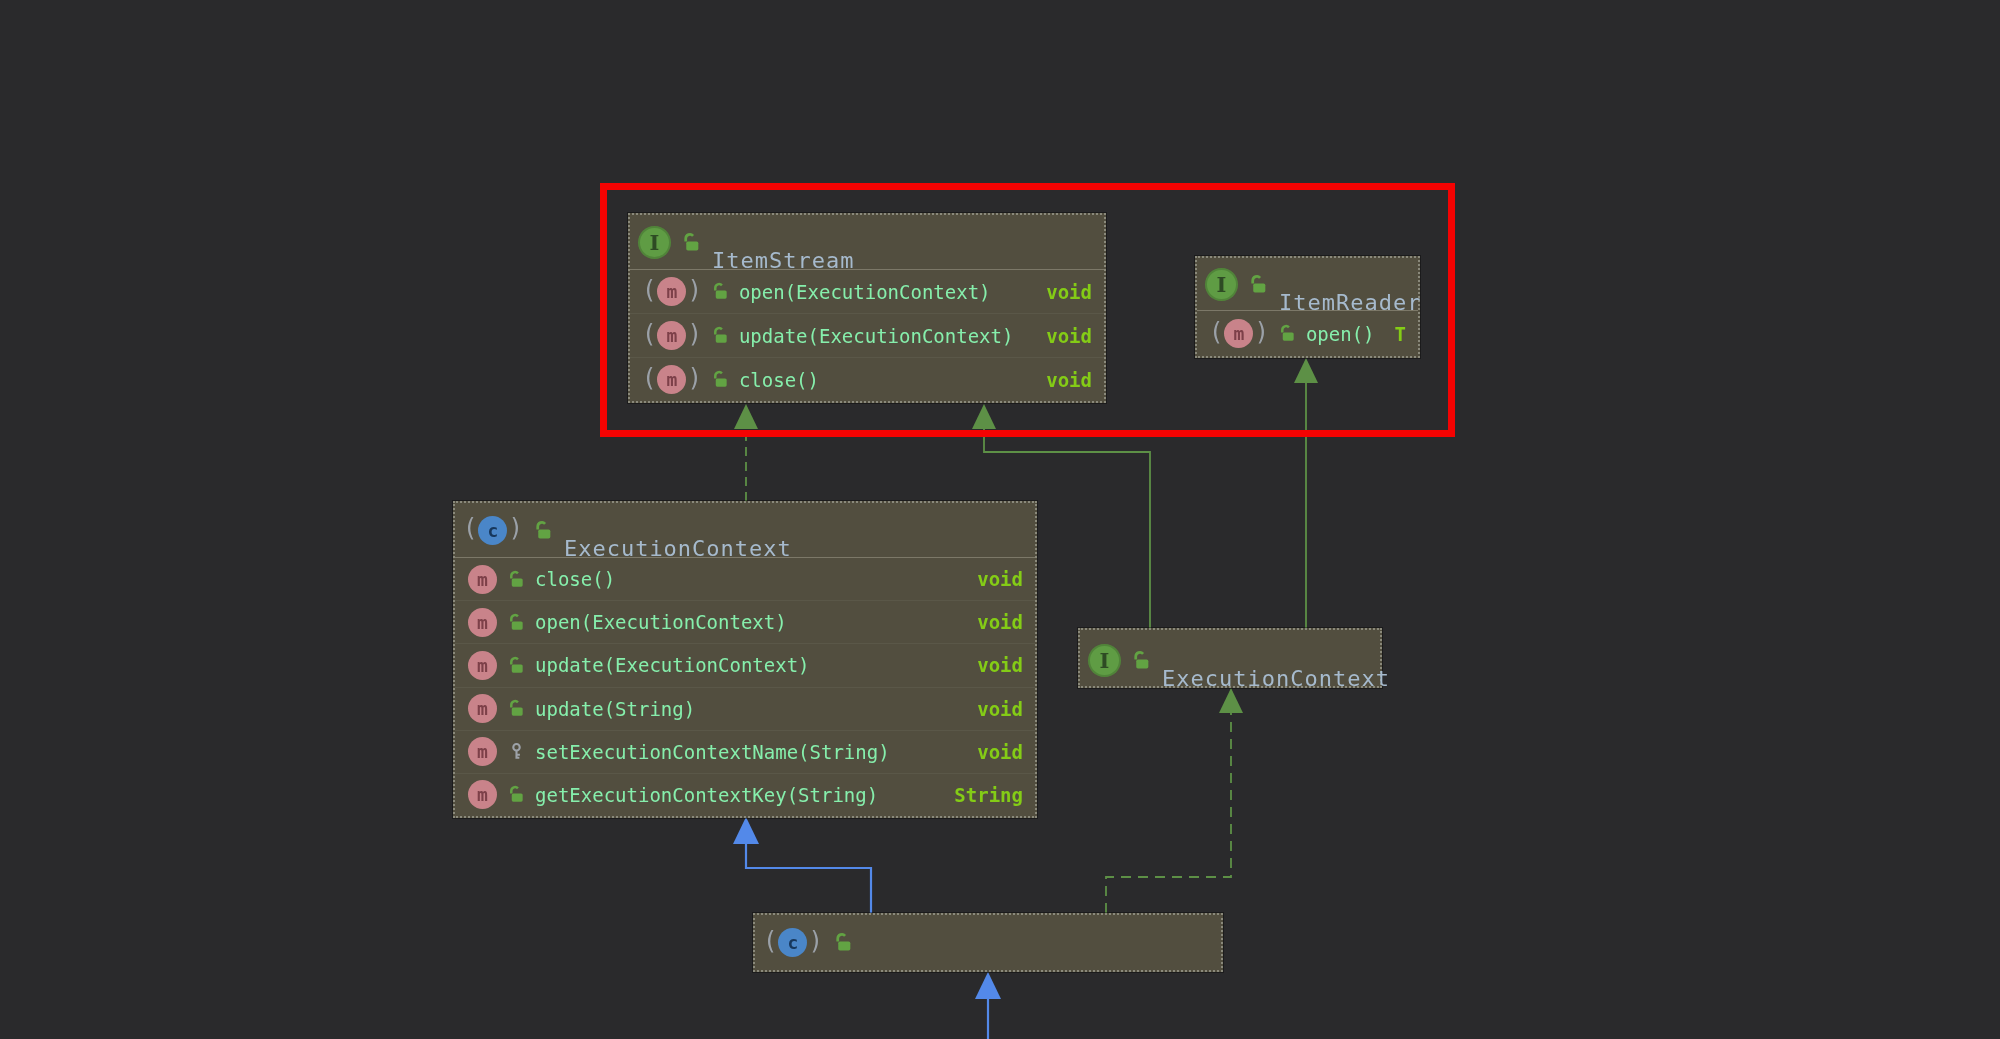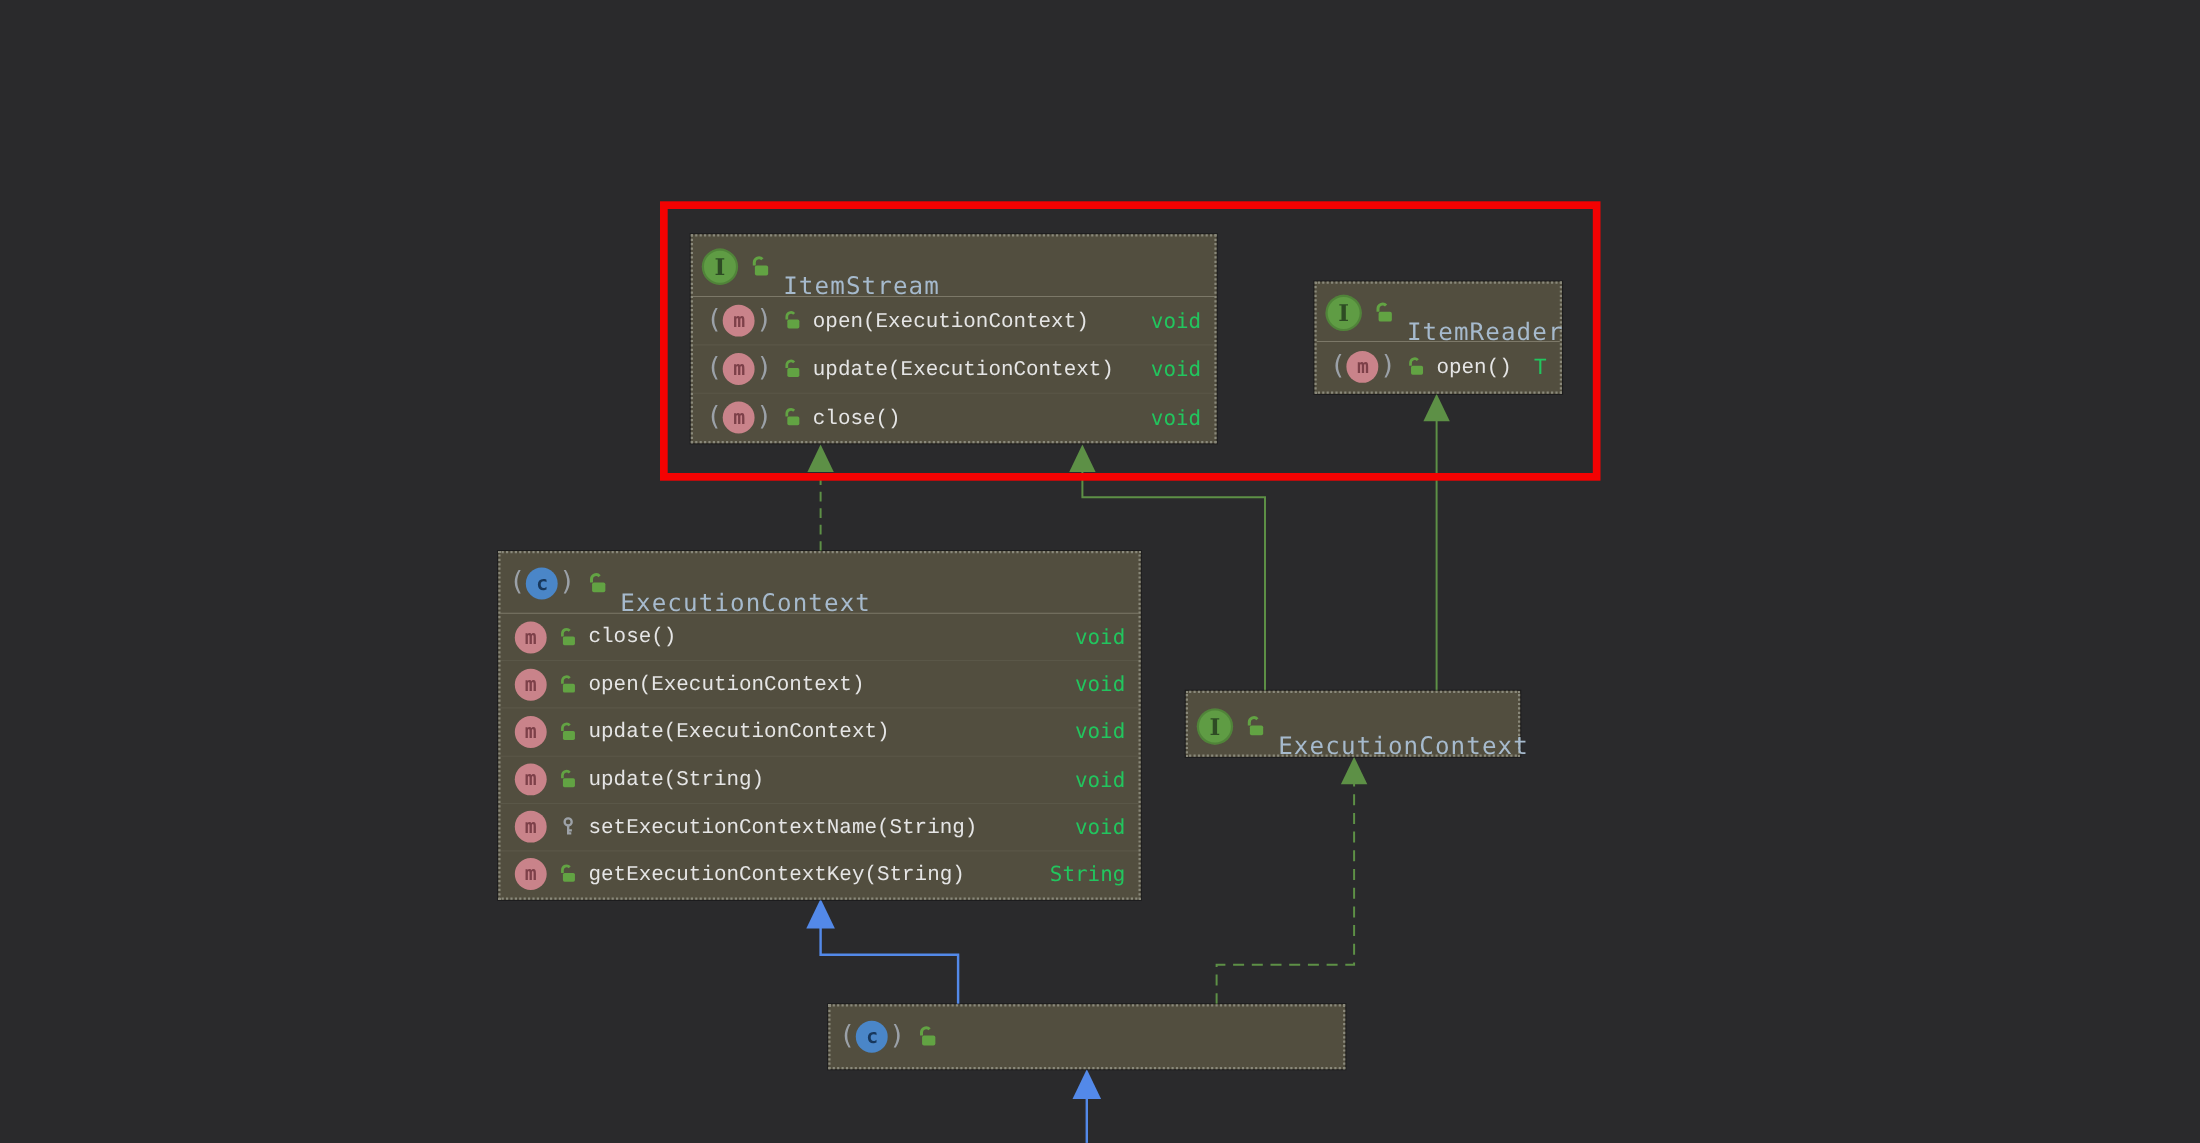--- a/index.html
+++ b/index.html
@@ -26,22 +26,22 @@
   }
   .hdr .nm{
     color:#a6bacd;font-size:22px;letter-spacing:1px;white-space:pre;margin-top:36px;
   }
   .nbody{display:flex;flex-direction:column;flex:1 1 auto;
     border-top:1px solid rgba(222,220,200,0.30);}
   .row{
     flex:1 1 0;display:flex;align-items:center;gap:9px;padding:0 12px;
   }
   .row + .row{border-top:1px solid rgba(255,255,255,0.05);}
-  .sig{color:#e5e5e5;font-size:19px;white-space:pre;font-family:Liberation Mono, monospace;}
-  .ret{color:#22c55e;font-size:19px;margin-left:auto;padding-left:10px;white-space:pre;}
+  .sig{color:#86efac;font-size:19px;white-space:pre;}
+  .ret{color:#84cc16;font-size:19px;margin-left:auto;padding-left:10px;white-space:pre;font-weight:bold;}
   
   .ball{
     width:33px;height:33px;border-radius:50%;background:#5f9c44;
     color:#2e4b24;font-family:"DejaVu Serif",serif;font-weight:bold;font-size:21px;
     display:flex;align-items:center;justify-content:center;flex:0 0 auto;
     box-shadow:inset 0 0 0 2px rgba(0,0,0,0.15);
   }
   .wrapico{display:flex;align-items:center;flex:0 0 auto;}
   .paren{color:#9ba1a8;font-size:24px;line-height:1;transform:translateY(-2px);}
   .mcirc{

